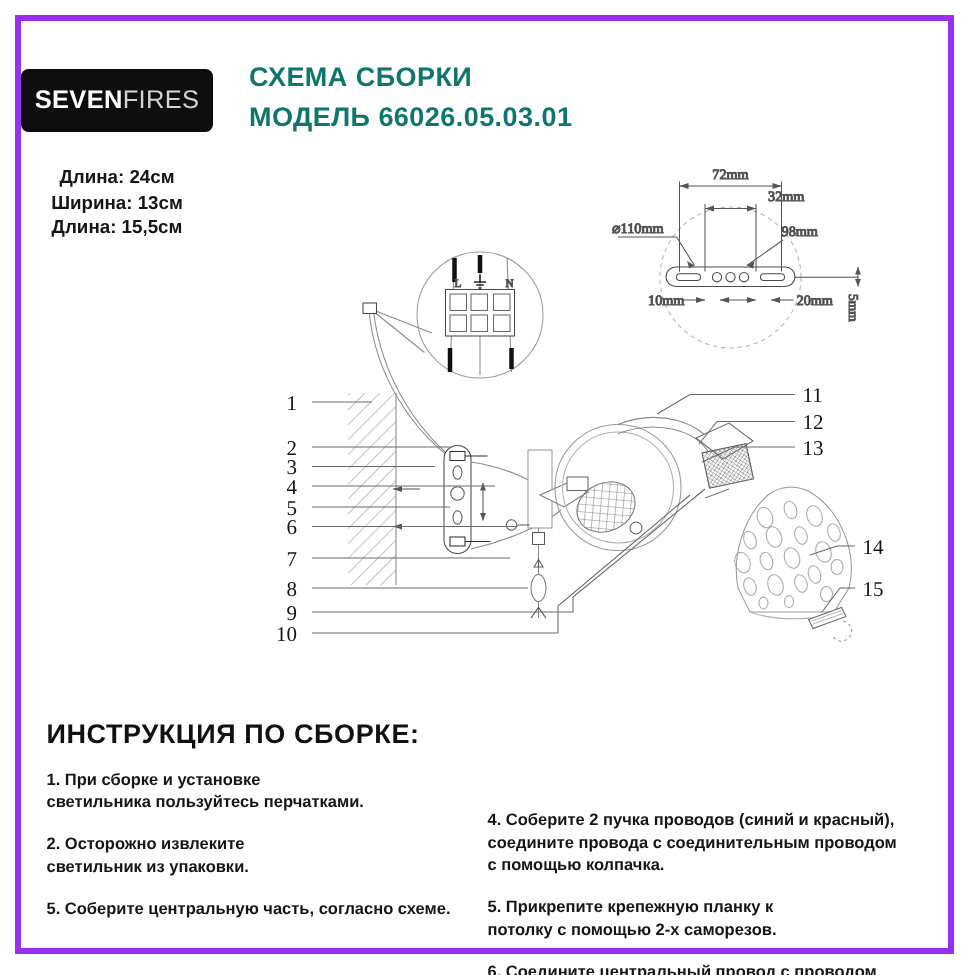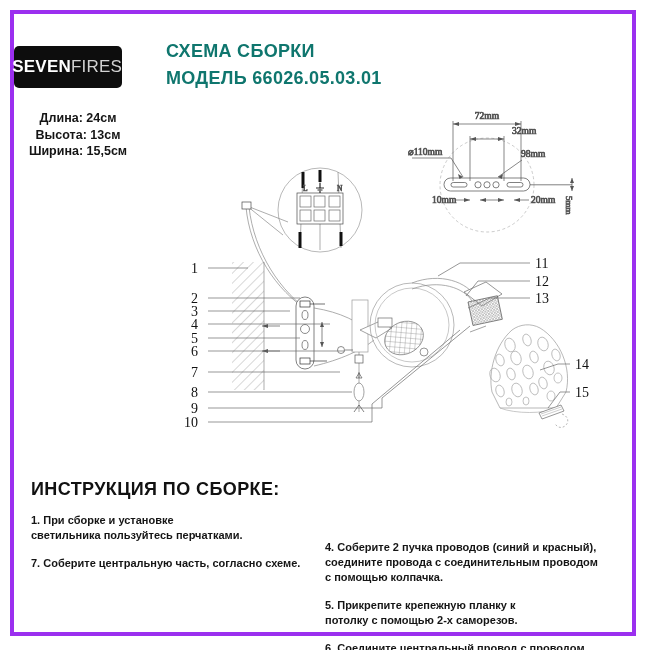--- a/index.html
+++ b/index.html
@@ -2,23 +2,23 @@
 <html><head>
 <meta charset="utf-8">
 <style>
   html,body{margin:0;padding:0;background:#ffffff;}
   body{width:650px;height:650px;position:relative;overflow:hidden;
        font-family:"Liberation Sans", sans-serif;color:#1a1a1a;}
   .frame{position:absolute;left:10px;top:10px;width:626px;height:626px;
          border:4px solid #9b2fef;box-sizing:border-box;}
 
   
-  .logo-box{position:absolute;left:14px;top:46px;width:108px;height:42px;
+  .logo-box{position:absolute;left:14px;top:46px;width:128px;height:42px;
             background:#0d0d0d;border-radius:5px;display:flex;align-items:center;
-            justify-content:flex-end;}
+            justify-content:center;}
   .logo-txt{font-size:17px;letter-spacing:.2px;white-space:nowrap;}
   .logo-a{color:#ffffff;font-weight:bold;}
   .logo-b{color:#d2d2d2;font-weight:normal;}
 
   .dims{position:absolute;left:14px;top:94px;width:128px;text-align:center;
         font-size:12.5px;font-weight:bold;line-height:16.5px;color:#151515;margin-top:16px;}
 
   .title{position:absolute;left:166px;top:38px;font-size:18px;font-weight:bold;
          line-height:27px;letter-spacing:.3px;color:#0f766e;white-space:nowrap;}
 
@@ -41,22 +41,22 @@
 <div class="frame"></div>
 
 <div class="logo-box">
   <span class="logo-txt">
     <span class="logo-a">SEVEN</span><span class="logo-b">FIRES</span>
   </span>
 </div>
 
 <div class="dims">
   <div>Длина: 24см</div>
-  <div>Высота: 13см</div>
-  <div>Ширина: 15,5см</div>
+  <div>Ширина: 13см</div>
+  <div>Длина: 15,5см</div>
 </div>
 
 <div class="title">
   <div>СХЕМА СБОРКИ</div>
   <div>МОДЕЛЬ 66026.05.03.01</div>
 </div>
 
 <svg id="tech" width="650" height="650">
   <defs>
     <pattern id="hatch" width="7" height="7" patternTransform="rotate(45)" patternUnits="userSpaceOnUse">
@@ -301,20 +301,21 @@
     <text x="535" y="303">13</text>
     <text x="575" y="369">14</text>
     <text x="575" y="397">15</text>
   </g>
 </svg>
 
 <div class="instr-head">ИНСТРУКЦИЯ ПО СБОРКЕ:</div>
 
 <div class="steps col-l">
   <div class="step">1. При сборке и установке<br>светильника пользуйтесь перчатками.</div>
-  <div class="step">7. Соберите центральную часть, согласно схеме.</div>
+  <div class="step">2. Осторожно извлеките<br>светильник из упаковки.</div>
+  <div class="step">5. Соберите центральную часть, согласно схеме.</div>
 </div>
 
 <div class="steps col-r">
   <div class="step">4. Соберите 2 пучка проводов (синий и красный),<br>соедините провода с соединительным проводом<br>с помощью колпачка.</div>
   <div class="step">5. Прикрепите крепежную планку к<br>потолку с помощью 2-х саморезов.</div>
   <div class="step">6. Соедините центральный провод с проводом<br>электросети с помощью клемной колодки.</div>
 </div>
 
 </body></html>

